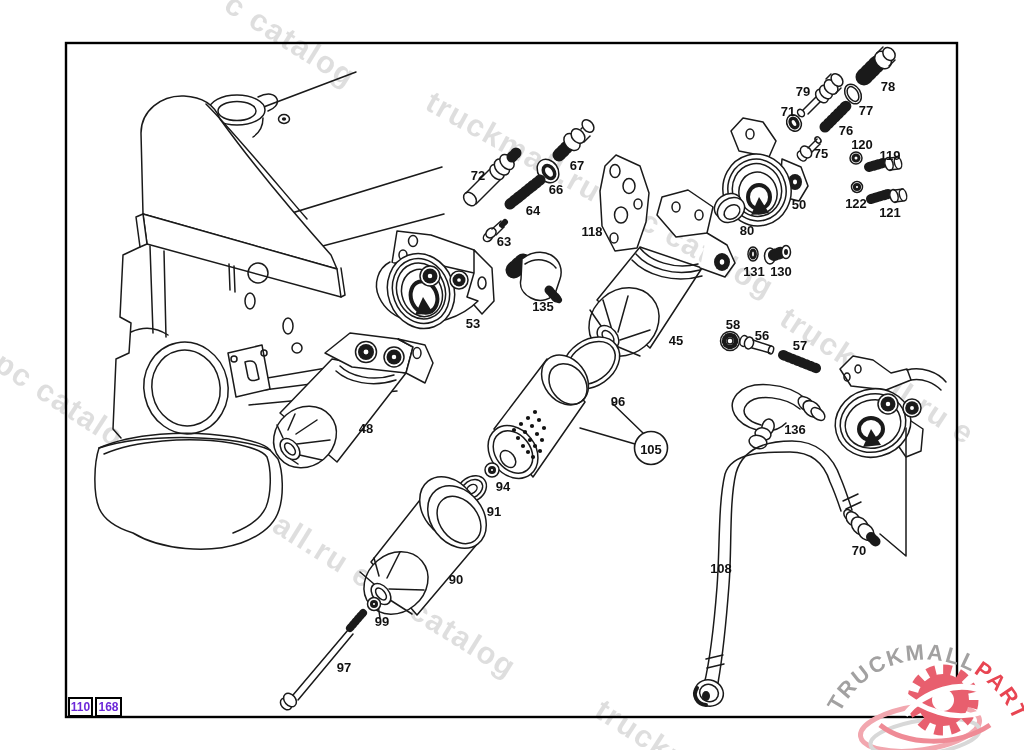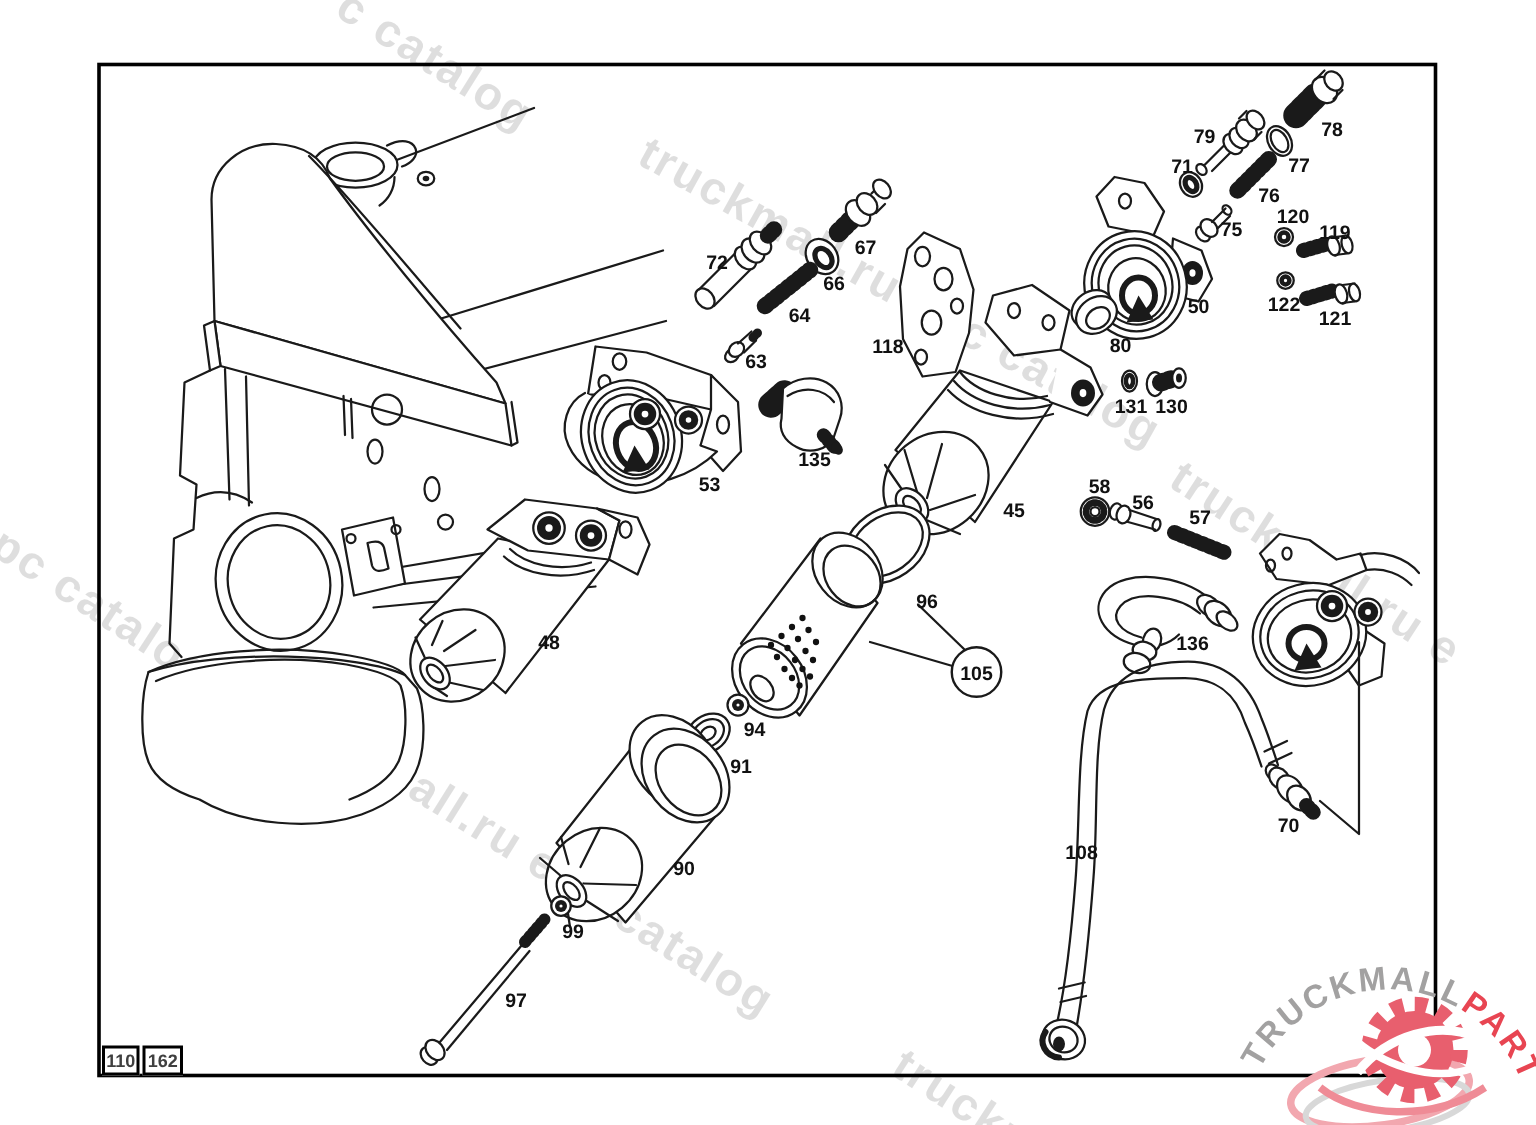--- a/index.html
+++ b/index.html
@@ -5,21 +5,21 @@
   html,body{margin:0;padding:0;background:#fff;}
   .page{position:relative;width:1024px;height:750px;background:#fff;overflow:hidden;
         font-family:"Liberation Sans",sans-serif;}
   .watermark{position:absolute;color:rgba(0,0,0,0.13);font-weight:bold;font-size:31px;
         letter-spacing:1.5px;white-space:nowrap;transform-origin:left top;user-select:none;}
   svg.art{position:absolute;left:0;top:0;}
   text.part-label{font:bold 13px "Liberation Sans",sans-serif;fill:#111;stroke:none;
         text-anchor:middle;dominant-baseline:central;}
   .tab{position:absolute;border:2px solid #000;background:#fff;box-sizing:border-box;
         display:flex;align-items:center;justify-content:center;
-        font-weight:bold;font-size:12px;color:#404040;}
+        font-weight:bold;font-size:12px;color:#6d28d9;}
   .logo-text{font:bold 22px "Liberation Sans",sans-serif;letter-spacing:2px;}
 </style>
 </head>
 <body>
 
 <div class="page">
 
   <div class="watermark" style="left:237px;top:-14px;transform:rotate(32deg);">c catalog</div>
   <div class="watermark" style="left:437px;top:84px;transform:rotate(29deg);">truckmall.ru epc catalog</div>
   <div class="watermark" style="left:-34px;top:318px;transform:rotate(33deg);">ll epc catalog</div>
@@ -475,16 +475,16 @@
       <text class="logo-text">
         <textPath href="#logoArc" startOffset="2"><tspan fill="#a2a1a1">TRUCKMALL</tspan><tspan fill="#e84552">PARTS</tspan></textPath>
       </text>
     </g>
   </svg>
 
   <div class="tab" style="left:68px;top:697px;width:25px;height:20px;">
       <span>110</span>
     </div>
   <div class="tab" style="left:95px;top:697px;width:27px;height:20px;">
-      <span>162</span>
+      <span>168</span>
     </div>
 
 </div>
 
 </body></html>

